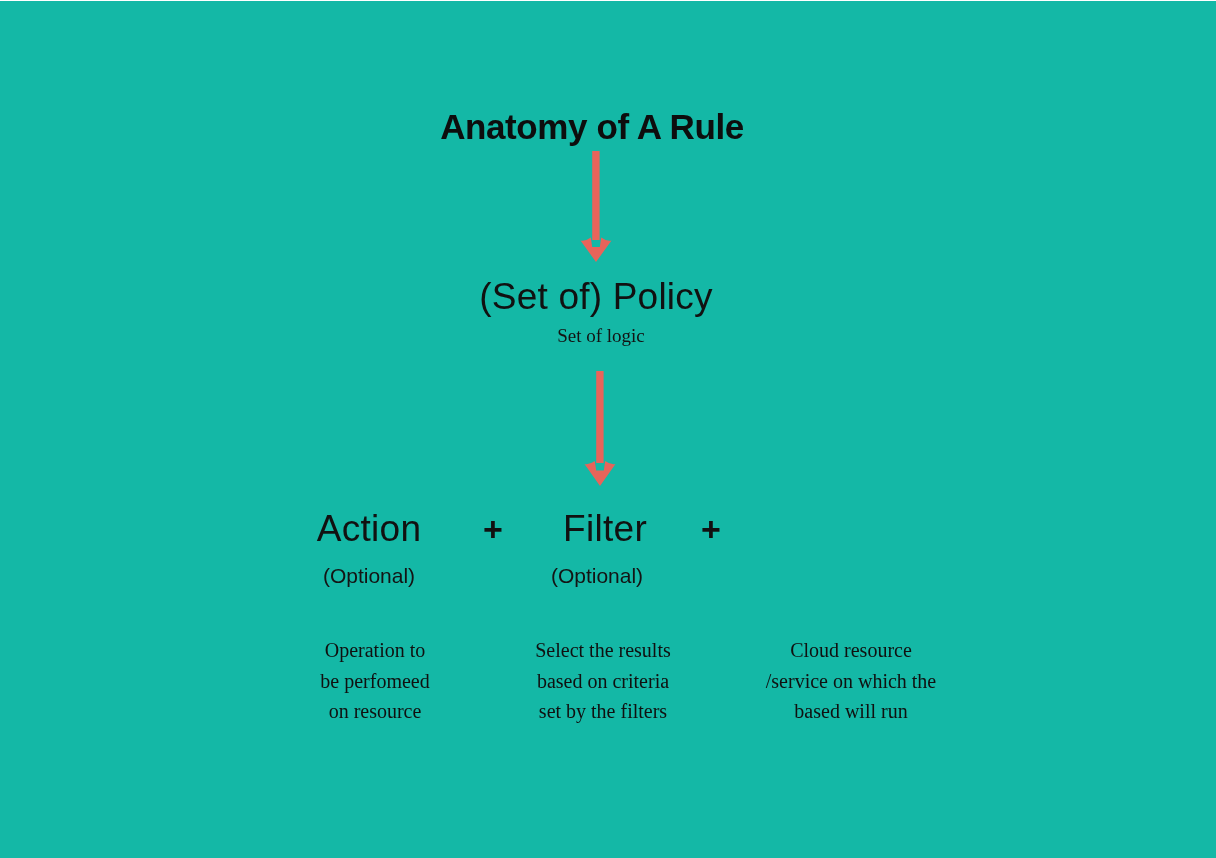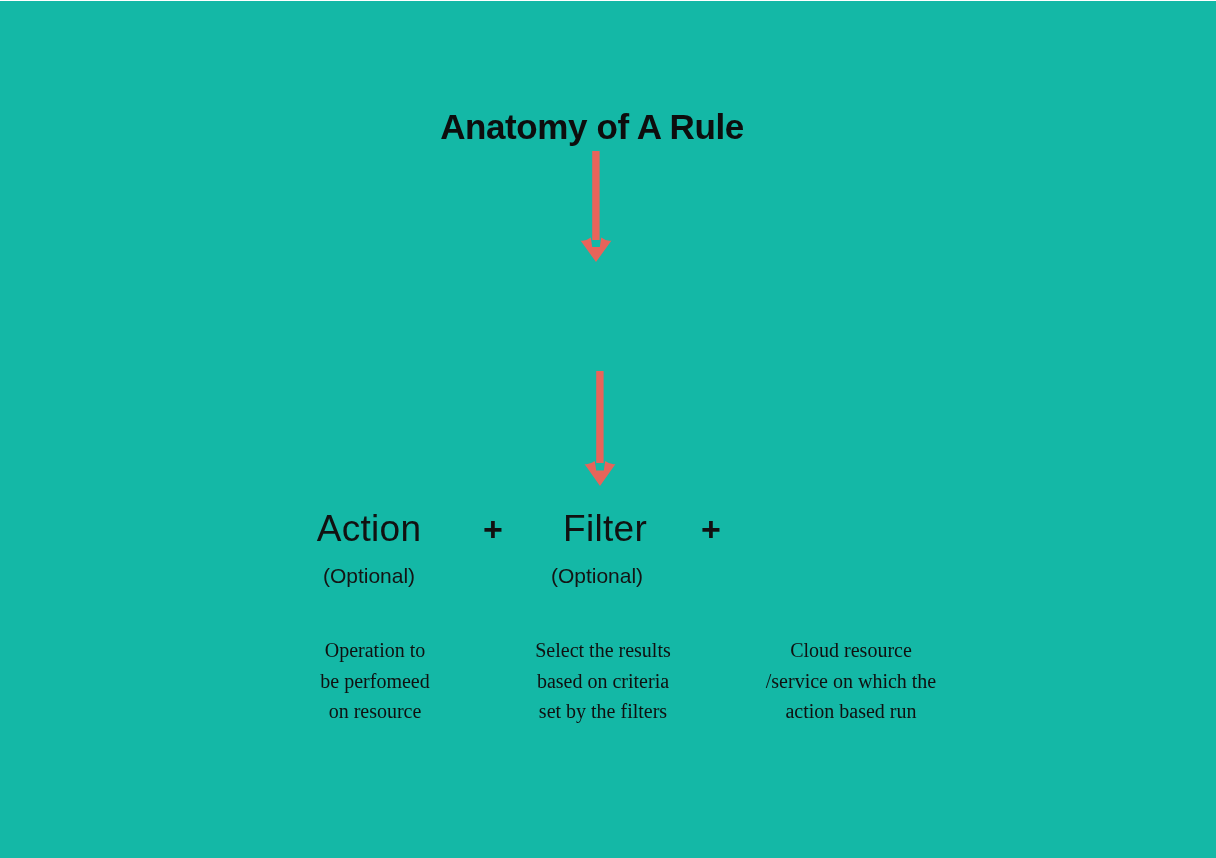--- a/index.html
+++ b/index.html
@@ -169,20 +169,28 @@
     <span class="title-inner">Anatomy of A Rule</span>
   </div>
 
   <div class="arrow" style="left:575px; top:150px;">
     <svg width="42" height="112" viewBox="0 0 42 112" xmlns="http://www.w3.org/2000/svg">
       <rect x="17.2" y="0" width="7.4" height="89" fill="#e8645a"></rect>
       <path d="M21 111 L5.5 89.5 Q10.5 90.5 15.8 86.5 L17.2 96 L24.8 96 L26.2 86.5 Q31.5 90.5 36.5 89.5 Z" fill="#e8645a"></path>
     </svg>
   </div>
 
+  <div class="level-policy">
+    <span class="policy-label">
+      <span class="lbl-inner">(Set of) Policy</span>
+    </span>
+    <span class="policy-sub">
+      <span class="sub-inner">Set of logic</span>
+    </span>
+  </div>
 
   <div class="arrow" style="left:579px; top:370px;">
     <svg width="42" height="116" viewBox="0 0 42 116" xmlns="http://www.w3.org/2000/svg">
       <rect x="17.2" y="0" width="7.4" height="92" fill="#e8645a"></rect>
       <path d="M21 115 L5.5 93 Q10.5 94 15.8 90 L17.2 99.5 L24.8 99.5 L26.2 90 Q31.5 94 36.5 93 Z" fill="#e8645a"></path>
     </svg>
   </div>
 
   <div class="components-row">
     <div class="comp-term" style="left:369px;">Action</div>
@@ -210,18 +218,18 @@
 
     <div class="desc-block" style="left:603px;">
       <span class="desc-line">Select the results</span>
       <span class="desc-line">based on criteria</span>
       <span class="desc-line">set by the filters</span>
     </div>
 
     <div class="desc-block" style="left:851px;">
       <span class="desc-line">Cloud resource</span>
       <span class="desc-line">/service on which the</span>
-      <span class="desc-line">action based run</span>
+      <span class="desc-line">based will run</span>
     </div>
 
   </div>
 
 </div>
 
 </body></html>

